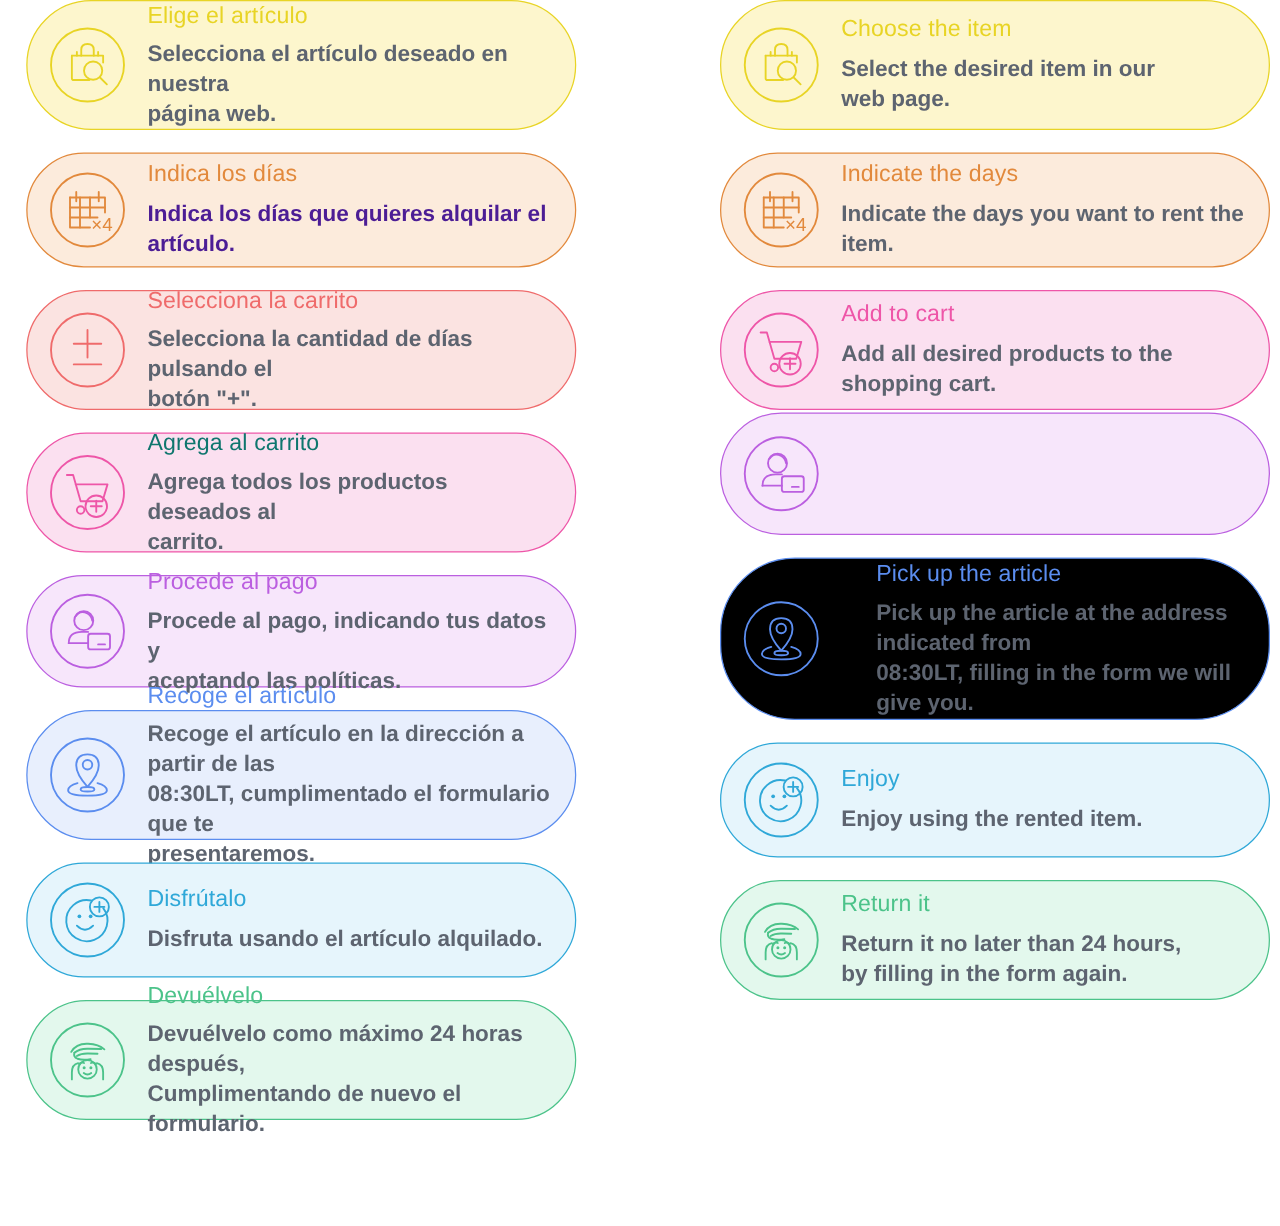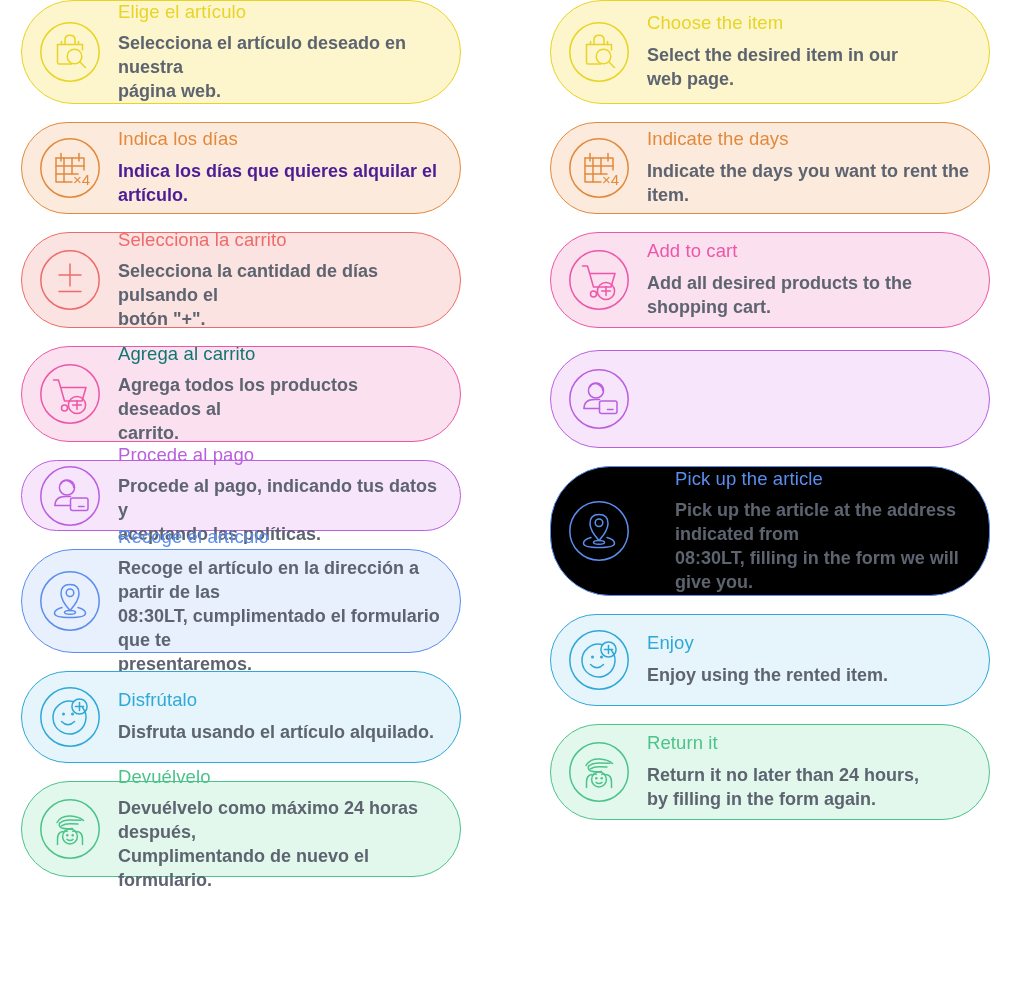--- a/index.html
+++ b/index.html
@@ -17,21 +17,21 @@
     padding: 0;
   }
   .column {
     position: absolute;
     top: 0;
     width: 440px;
     display: flex;
     flex-direction: column;
   }
   .column.left  { left: 21px; }
-  .column.right { left: 550px; align-items: flex-end; }
+  .column.right { left: 576px; align-items: flex-end; }
 
   .card {
     position: relative;
     width: 440px;
     border-radius: 60px;
     border-style: solid;
     border-width: 1.6px;
     display: flex;
     align-items: center;
     padding: 0 0 0 10px;
@@ -140,21 +140,21 @@
             <path d="M45 44.6 L45 53.4"></path>
             <path d="M40.6 49 L49.4 49"></path>
           </svg>
         </div>
         <div class="texts">
           <div class="card-title" style="color: #0f766e;">Agrega al carrito</div>
           <div class="card-desc" style="color: rgb(93, 100, 112);">Agrega todos los productos deseados al
 carrito.</div>
         </div>
       </div>
-      <div class="card" style="background: rgb(247, 230, 251); border-color: rgb(187, 95, 224); height: 71px; margin-bottom: 18px;">
+      <div class="card" style="background: rgb(247, 230, 251); border-color: rgb(187, 95, 224); height: 90px; margin-bottom: 18px;">
         <div class="icon-wrap">
           <svg viewBox="0 0 76 76" fill="none" stroke="#bb5fe0" stroke-width="1.5" stroke-linecap="round" stroke-linejoin="round">
             <circle cx="38" cy="38" r="29.2" stroke="#bb5fe0" stroke-width="1.5" fill="none"></circle>
             <circle cx="35" cy="29.5" r="7.6"></circle>
             <path d="M28.6 26 Q32 20.5 38 23.8 Q41.3 25.6 41.8 29.6"></path>
             <path d="M23 47.5 Q23 38.5 33.5 38.5 L38.5 38.5"></path>
             <path d="M23 47.5 L38.5 47.5"></path>
             <rect x="38.5" y="40" width="17.5" height="12.5" rx="2"></rect>
             <path d="M46.5 48.5 L52 48.5"></path>
           </svg>
@@ -258,21 +258,21 @@
             <path d="M29 23.5 L29 31"></path>
             <path d="M47 23.5 L47 31"></path>
             <text x="41" y="55" font-family="Liberation Sans, sans-serif" font-size="15" fill="#e2893c" stroke="none">×4</text>
           </svg>
         </div>
         <div class="texts">
           <div class="card-title" style="color: rgb(226, 137, 60);">Indicate the days</div>
           <div class="card-desc" style="color: rgb(93, 100, 112);">Indicate the days you want to rent the item.</div>
         </div>
       </div>
-      <div class="card" style="background: rgb(251, 224, 240); border-color: rgb(238, 86, 168); height: 96px; margin-bottom: 22px;">
+      <div class="card" style="background: rgb(251, 224, 240); border-color: rgb(238, 86, 168); height: 96px; margin-bottom: 2px;">
         <div class="icon-wrap">
           <svg viewBox="0 0 76 76" fill="none" stroke="#ee56a8" stroke-width="1.5" stroke-linecap="round" stroke-linejoin="round">
             <circle cx="38" cy="38" r="29.2" stroke="#ee56a8" stroke-width="1.5" fill="none"></circle>
             <path d="M21.5 24 L26.5 24 L32.5 45 L50 45 L54 31.5 L28.5 31.5"></path>
             <circle cx="32.5" cy="52" r="3"></circle>
             <circle cx="45" cy="49" r="8.6"></circle>
             <path d="M45 44.6 L45 53.4"></path>
             <path d="M40.6 49 L49.4 49"></path>
           </svg>
         </div>

